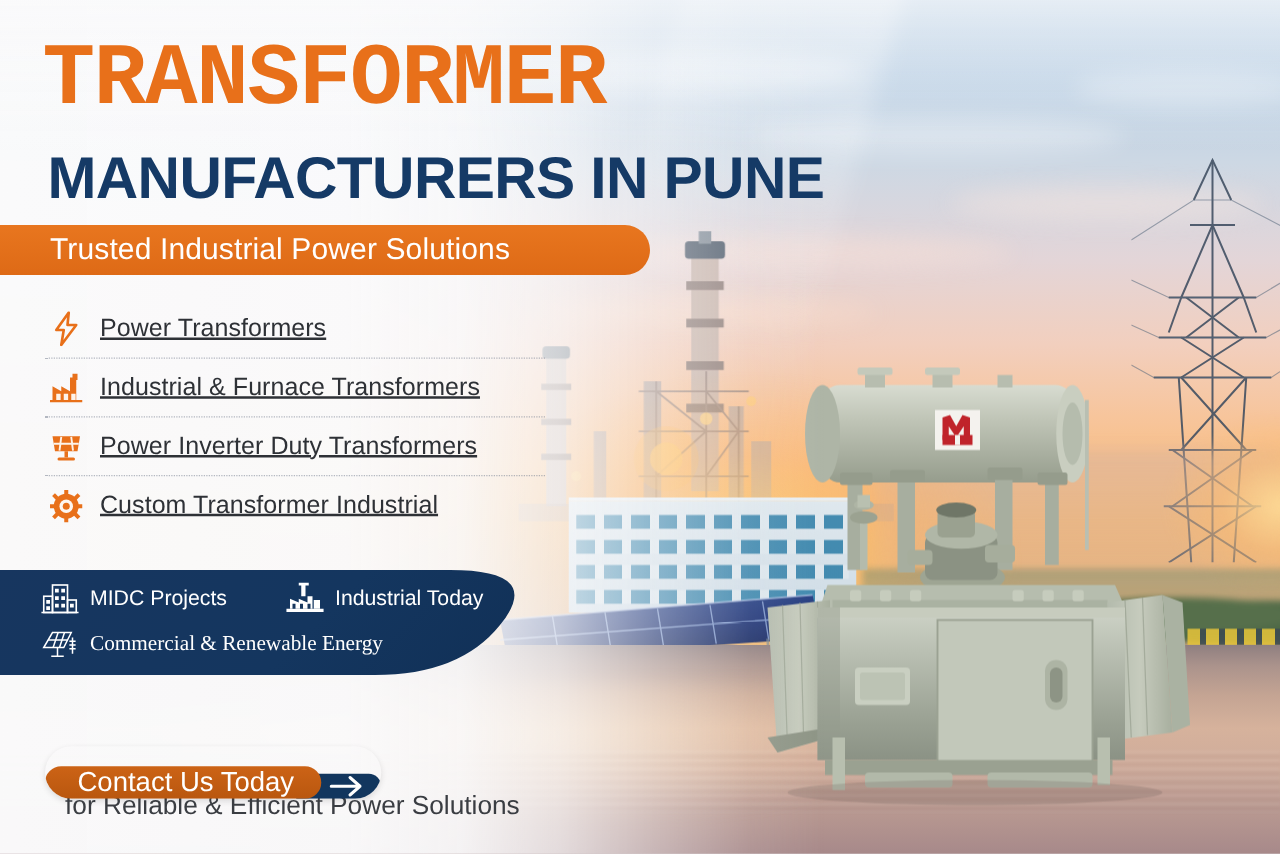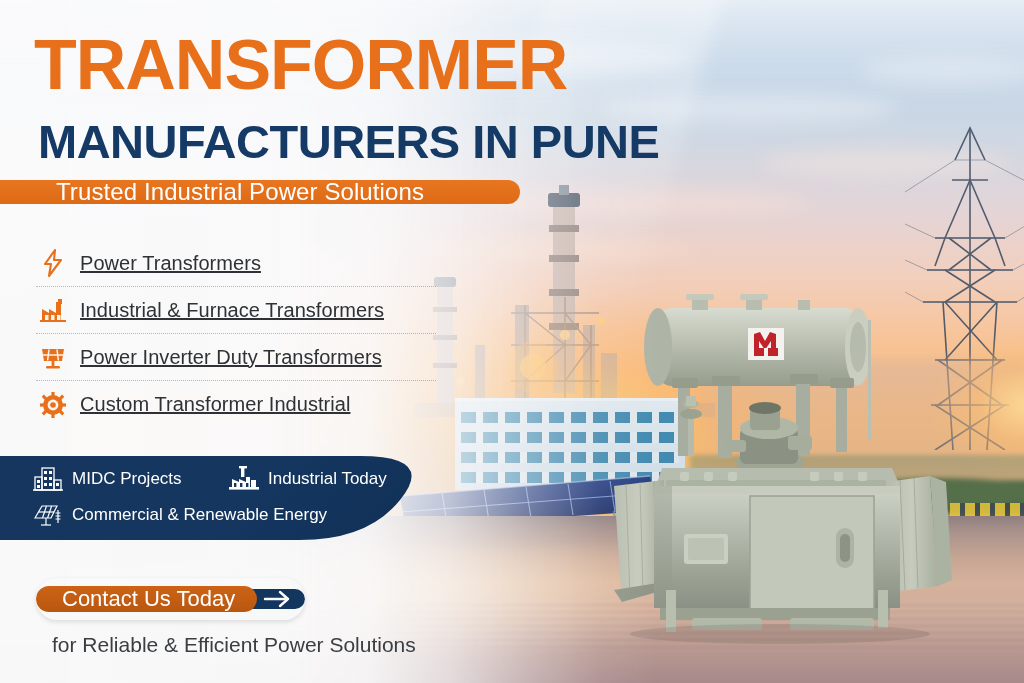--- a/index.html
+++ b/index.html
@@ -165,35 +165,35 @@
       rgba(250,250,251,.75) 0%, rgba(250,250,251,.28) 55%, rgba(250,250,251,0) 100%);
   }
 
   
   .content { position:absolute; inset:0; }
 
   .headline1 {
     position:absolute; left:34px; top:30px;
     font-size:70px; font-weight:700; letter-spacing:-1px;
     color:#E8701A; line-height:1;
-    font-family:Liberation Sans, sans-serif;
+    font-family:Liberation Mono, monospace;
     transform:scaleX(1.0);
   }
   .headline2 {
     position:absolute; left:38px; top:118px;
     font-size:47px; font-weight:700; letter-spacing:-0.5px;
     color:#153A66; line-height:1;
   }
 
   
   .ribbon {
-    position:absolute; left:0; top:180px; width:520px; height:24px;
+    position:absolute; left:0; top:180px; width:520px; height:40px;
     background:linear-gradient(to bottom,#E8761F,#DE6A16);
     border-radius:0 24px 24px 0;
-    display:flex; align-items:center;padding-left:16px;
+    display:flex; align-items:center;
   }
   .ribbon span {
     color:#FFFFFF; font-size:24px; font-weight:400;
     padding-left:40px; letter-spacing:.1px;
   }
 
   
   .features { position:absolute; left:36px; top:240px; width:400px; }
   .feat {
     position:relative; height:47px;
@@ -216,29 +216,29 @@
     position:absolute; left:0; top:456px; width:436px; height:100px;
     background:linear-gradient(135deg,#17365F 0%,#14365F 55%,#102F55 100%);
     clip-path:path("M0,0 L360,0 Q436,0 400,44 Q368,84 300,84 L0,84 Z");
   }
   .navy-inner { position:absolute; inset:0; }
   .npair {
     position:absolute; display:flex; align-items:center;
   }
   .np1 { left:32px; top:8px; }
   .np2 { left:228px; top:8px; }
-  .np3 { left:32px; top:44px; }
+  .np3 { left:32px; top:44px;font-family:Liberation Serif, serif; }
   .npair .nico { width:32px; height:30px; flex:0 0 32px; display:flex; align-items:center; justify-content:center; margin-right:8px; }
   .npair .nico svg { display:block; }
   .npair .ntxt { color:#FFFFFF; font-size:17px; font-weight:400; }
 
   
   .cta {
-    position:absolute; left:36px; top:578px;
-    height:42px; display:flex; align-items:center;
+    position:absolute; left:36px; top:597px;
+    height:42px; display:flex; align-items:flex-end;
     border-radius:21px; overflow:hidden;
     box-shadow:0 2px 5px rgba(0,0,0,.12);
   }
   .cta .cta-main {
     background:linear-gradient(to bottom,#CC6316,#B9570F);
     display:flex; align-items:center;
     padding:0 22px 0 26px;
     border-radius:21px;
     position:relative; z-index:2;
   }

